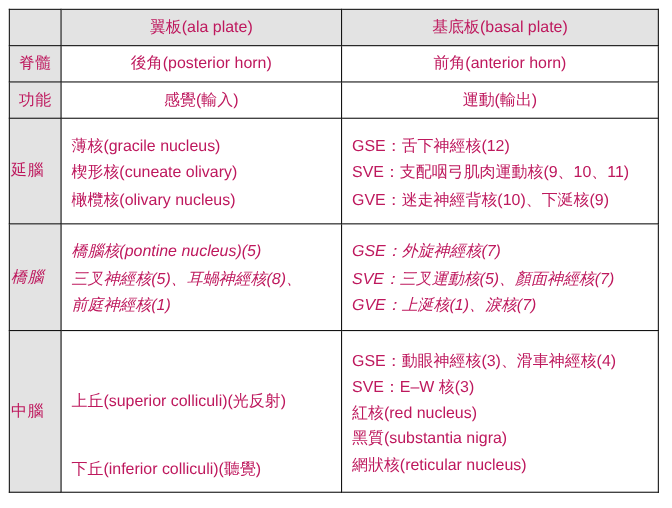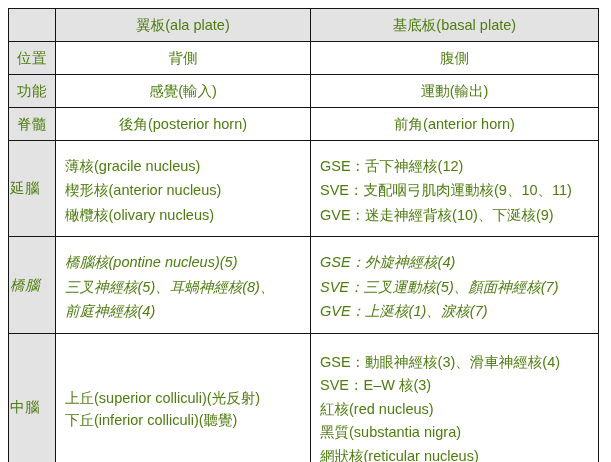--- a/index.html
+++ b/index.html
@@ -27,21 +27,21 @@
     table-layout: fixed;
     width: 590px;
     background: #ffffff;
   }
 
   table.brainstem td {
     border: 1.4px solid #141414;
     vertical-align: middle;
     font-size: 14.5px;
     line-height: 1.0;
-    color: #4d7c0f;
+    color: #be185d;
   }
 
   
   col.c-label  { width: 47px; }
   col.c-ala    { width: 255px; }
   col.c-basal  { width: 288px; }
 
   
   td.shade {
     background: #e3e3e3;
@@ -74,82 +74,77 @@
     padding: 5px 0;
     white-space: nowrap;
   }
 
   
   tr.r-medulla td { height: 91px; }
   tr.r-pons    td { height: 92px; font-style: italic; }
   tr.r-mid     td { height: 142px; }
 
   
-  td.stack.mid-left .ln { padding: 4px 0; }
+  td.stack.mid-left .ln { padding: 4px 0; margin-top: 40px; }
   td.stack.mid-right .ln { padding: 4.5px 0; }
 </style>
 </head>
 <body>
 
 <div id="brainstem-table-wrap">
   <table class="brainstem">
     <colgroup>
       <col class="c-label">
       <col class="c-ala">
       <col class="c-basal">
     </colgroup>
     <tbody>
 
       <tr class="hdr">
         <td class="shade"></td>
         <td class="shade">翼板(ala plate)</td>
         <td class="shade">基底板(basal plate)</td>
       </tr>
 
+
       <tr class="simple">
-        <td class="shade rowlabel">位置</td>
-        <td>背側</td>
-        <td>腹側</td>
+        <td class="shade rowlabel">脊髓</td>
+        <td>後角(posterior horn)</td>
+        <td>前角(anterior horn)</td>
       </tr>
 
       <tr class="simple">
         <td class="shade rowlabel">功能</td>
         <td>感覺(輸入)</td>
         <td>運動(輸出)</td>
       </tr>
 
-      <tr class="simple">
-        <td class="shade rowlabel">脊髓</td>
-        <td>後角(posterior horn)</td>
-        <td>前角(anterior horn)</td>
-      </tr>
-
       <tr class="r-medulla">
         <td class="shade rowlabel">延腦</td>
         <td class="stack">
           <span class="ln">薄核(gracile nucleus)</span>
-          <span class="ln">楔形核(anterior nucleus)</span>
+          <span class="ln">楔形核(cuneate olivary)</span>
           <span class="ln">橄欖核(olivary nucleus)</span>
         </td>
         <td class="stack">
           <span class="ln">GSE：舌下神經核(12)</span>
           <span class="ln">SVE：支配咽弓肌肉運動核(9、10、11)</span>
           <span class="ln">GVE：迷走神經背核(10)、下涎核(9)</span>
         </td>
       </tr>
 
       <tr class="r-pons">
         <td class="shade rowlabel">橋腦</td>
         <td class="stack">
           <span class="ln">橋腦核(pontine nucleus)(5)</span>
           <span class="ln">三叉神經核(5)、耳蝸神經核(8)、</span>
-          <span class="ln">前庭神經核(4)</span>
+          <span class="ln">前庭神經核(1)</span>
         </td>
         <td class="stack">
-          <span class="ln">GSE：外旋神經核(4)</span>
+          <span class="ln">GSE：外旋神經核(7)</span>
           <span class="ln">SVE：三叉運動核(5)、顏面神經核(7)</span>
           <span class="ln">GVE：上涎核(1)、淚核(7)</span>
         </td>
       </tr>
 
       <tr class="r-mid">
         <td class="shade rowlabel">中腦</td>
         <td class="stack mid-left">
           <span class="ln">上丘(superior colliculi)(光反射)</span>
           <span class="ln">下丘(inferior colliculi)(聽覺)</span>

